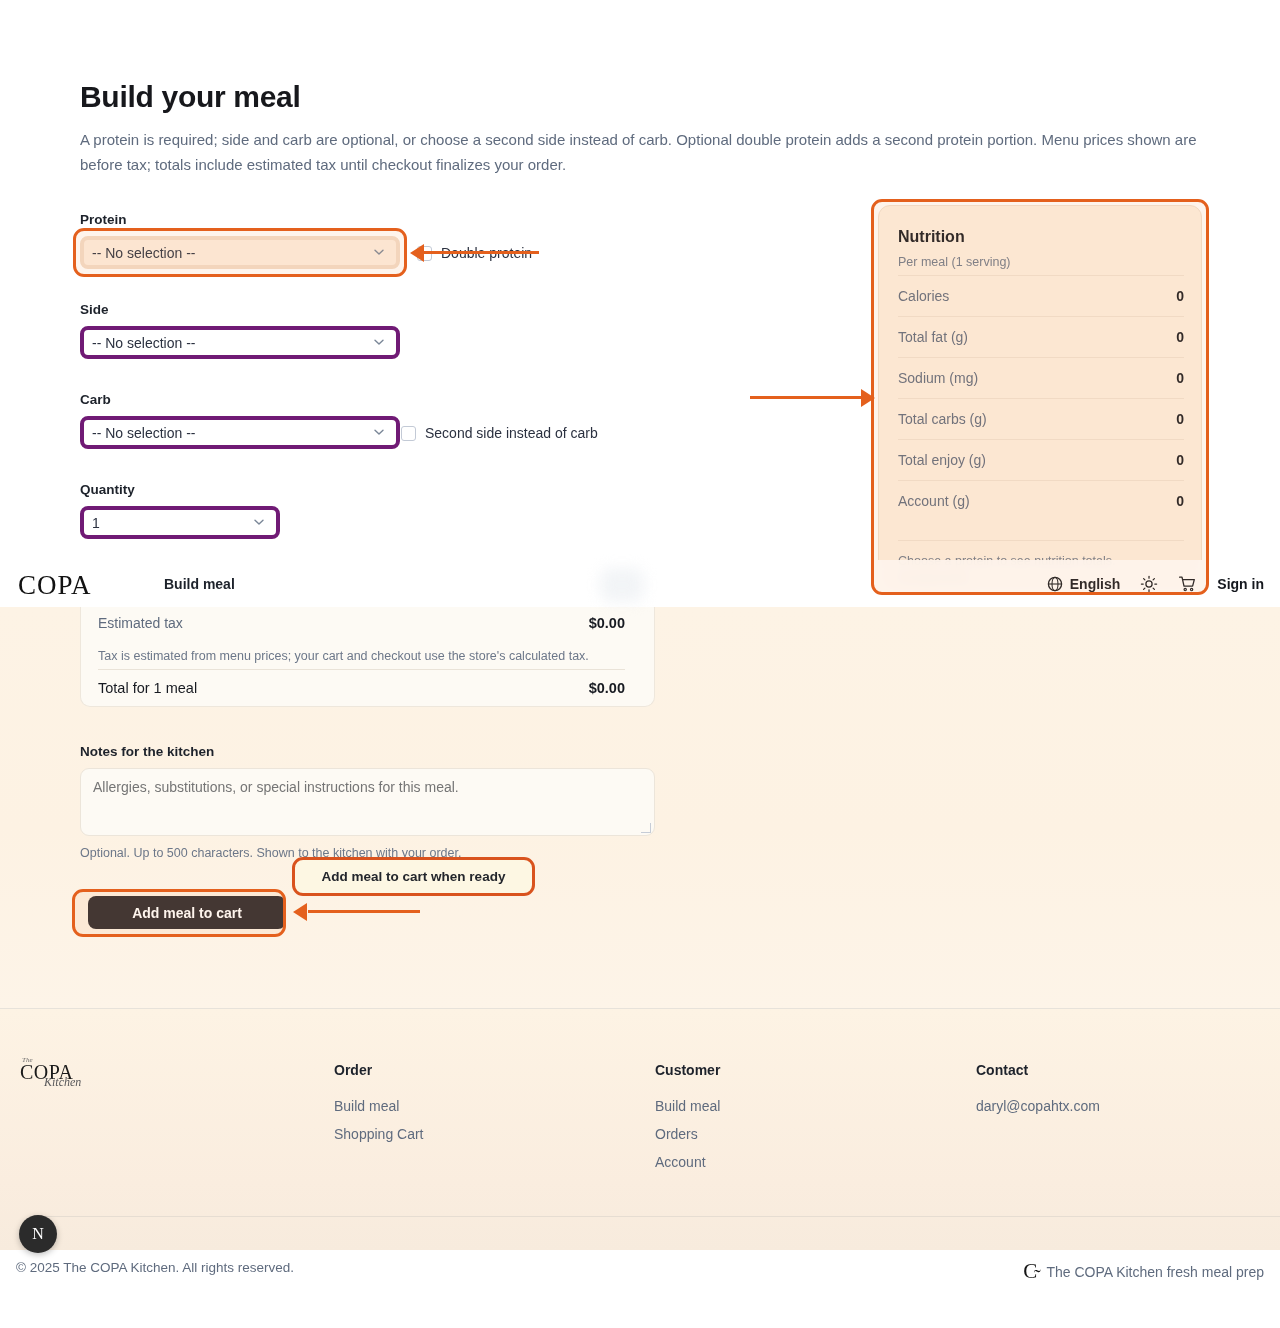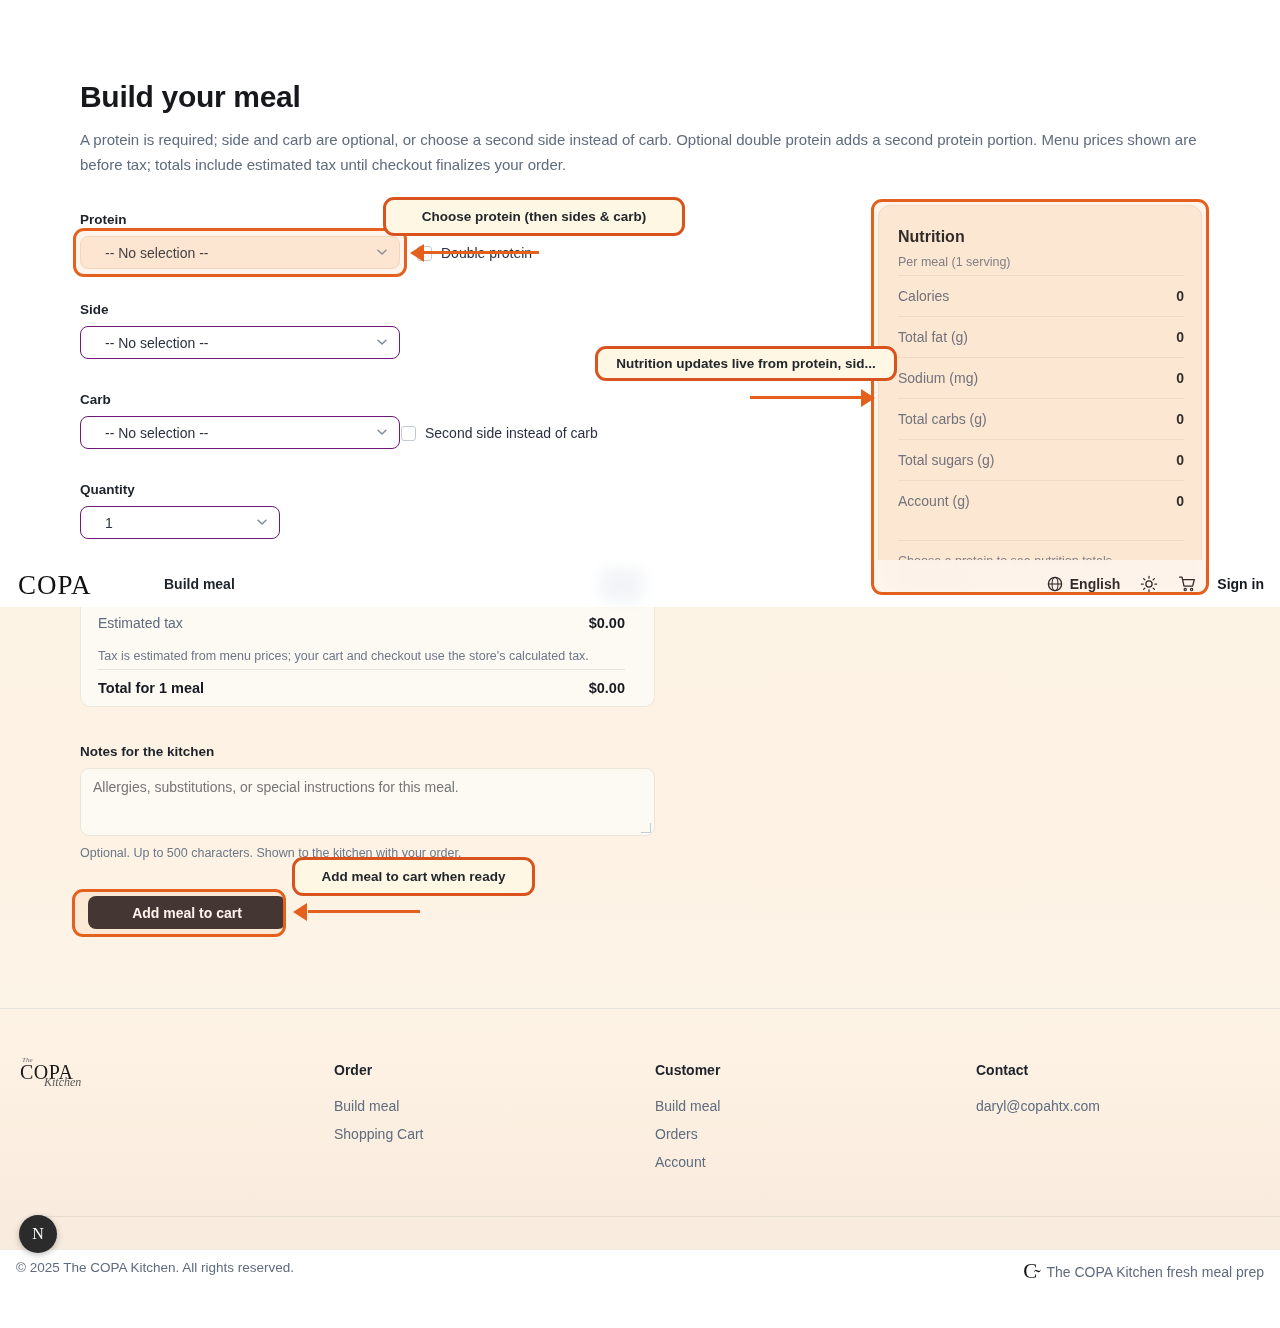--- a/index.html
+++ b/index.html
@@ -62,23 +62,23 @@
   .page-sub{
     position:absolute; left:80px; top:127px; width:1130px;
     font-size:15px; line-height:25px; color:#5f6b7e;
   }
 
   .field-label{
     position:absolute; font-size:13.5px; font-weight:bold; color:#1d222b;
   }
   .select-box{
     position:absolute;
-    height:33px; border:1px solid #701a75; border-radius:8px;
+    height:33px; border:4px solid #701a75; border-radius:8px;
     background:#ffffff; display:flex; align-items:center;
-    padding:0 10px 0 24px; font-size:14px; color:#2b3140;
+    padding:0 10px 0 8px; font-size:14px; color:#2b3140;
     justify-content:space-between;
   }
   .select-box .chev{ color:#7a8798; font-size:11px; line-height:1; }
   .select-box.hl{
     background:#fdeee0;
     border-color:#f3dcc8;
   }
 
   .chk-row{ position:absolute; display:flex; align-items:center; gap:9px; font-size:14px; color:#2b3140;}
   .chk{
@@ -92,21 +92,21 @@
     background:#fdfaf4;
     border:1px solid #eee7dc; border-top:none;
     border-radius:0 0 10px 10px;
     overflow:hidden;
   }
   .tot-row{ position:absolute; display:flex; justify-content:space-between; width:527px; left:17px; }
   .tot-label{ font-size:14px; color:#5f6b7e; }
   .tot-val{ font-size:14.5px; font-weight:bold; color:#171a21; }
   .tot-note{ position:absolute; left:17px; top:42px; font-size:12.5px; color:#6c7789; }
   .tot-div{ position:absolute; left:17px; top:62px; width:527px; height:1px; background:#eae3d8; }
-  .tot-total-label{ font-size:14.5px; font-weight:bold; color:#171a21; }
+  .tot-total-label{ font-size:14.5px; font-weight:normal; color:#171a21; }
 
   
   .notes-label{ position:absolute; left:80px; top:744px; font-size:13.5px; font-weight:bold; color:#1d222b;}
   .notes-ta{
     position:absolute; left:80px; top:768px; width:575px; height:68px;
     border:1px solid #ece5da; border-radius:9px; background:#fdfaf4;
     font-size:14px; color:#8d97a6; padding:10px 12px;
     font-family:"Liberation Sans", sans-serif; resize:none;
   }
   .notes-ta-resize{
@@ -313,21 +313,21 @@
       </div>
       <div class="nrow" style="top:151px;">
         <span class="nk">Sodium (mg)</span>
         <span class="nv">0</span>
       </div>
       <div class="nrow" style="top:192px;">
         <span class="nk">Total carbs (g)</span>
         <span class="nv">0</span>
       </div>
       <div class="nrow" style="top:233px;">
-        <span class="nk">Total sugars (g)</span>
+        <span class="nk">Total enjoy (g)</span>
         <span class="nv">0</span>
       </div>
       <div class="nrow" style="top:274px;">
         <span class="nk">Account (g)</span>
         <span class="nv">0</span>
       </div>
       <div class="nfoot">Choose a protein to see nutrition totals. Components</div>
     </div>
   </div>
 
@@ -392,26 +392,24 @@
 
   <div class="bottom-div"></div>
   <div class="dev-badge">N</div>
   <div class="copyright">© 2025 The COPA Kitchen. All rights reserved.</div>
   <div class="brandline">
     <span class="bmark">C̴</span>
     <span>The COPA Kitchen fresh meal prep</span>
   </div>
 
   <div class="hl-box" style="left:73px; top:228px; width:334px; height:49px;"></div>
-  <div class="callout" style="left:383px; top:197px; width:302px; height:39px;">Choose protein (then sides &amp; carb)</div>
   <div class="arrow-line" style="left:424px; top:251px; width:115px;"></div>
   <div class="arrow-head ah-left" style="left:410px; top:244px;"></div>
 
   <div class="hl-box" style="left:871px; top:199px; width:338px; height:396px;"></div>
-  <div class="callout" style="left:595px; top:346px; width:302px; height:35px;">Nutrition updates live from protein, sid...</div>
   <div class="arrow-line" style="left:750px; top:396px; width:112px;"></div>
   <div class="arrow-head ah-right" style="left:861px; top:389px;"></div>
 
   <div class="hl-box" style="left:72px; top:889px; width:214px; height:48px;"></div>
   <div class="callout" style="left:292px; top:857px; width:243px; height:39px;">Add meal to cart when ready</div>
   <div class="arrow-line" style="left:308px; top:910px; width:112px;"></div>
   <div class="arrow-head ah-left" style="left:293px; top:903px;"></div>
 
 </div>
 

